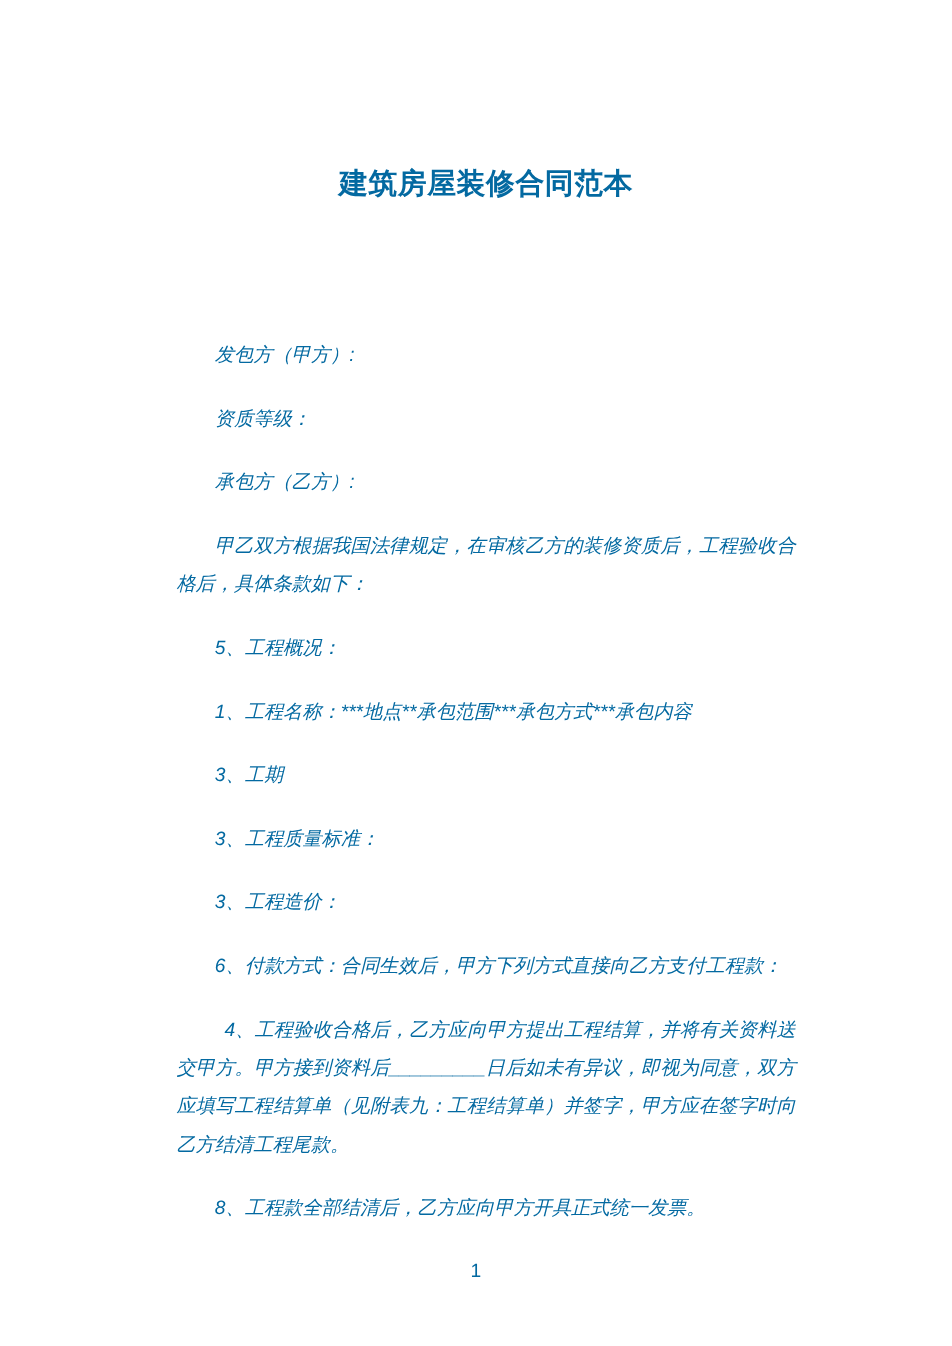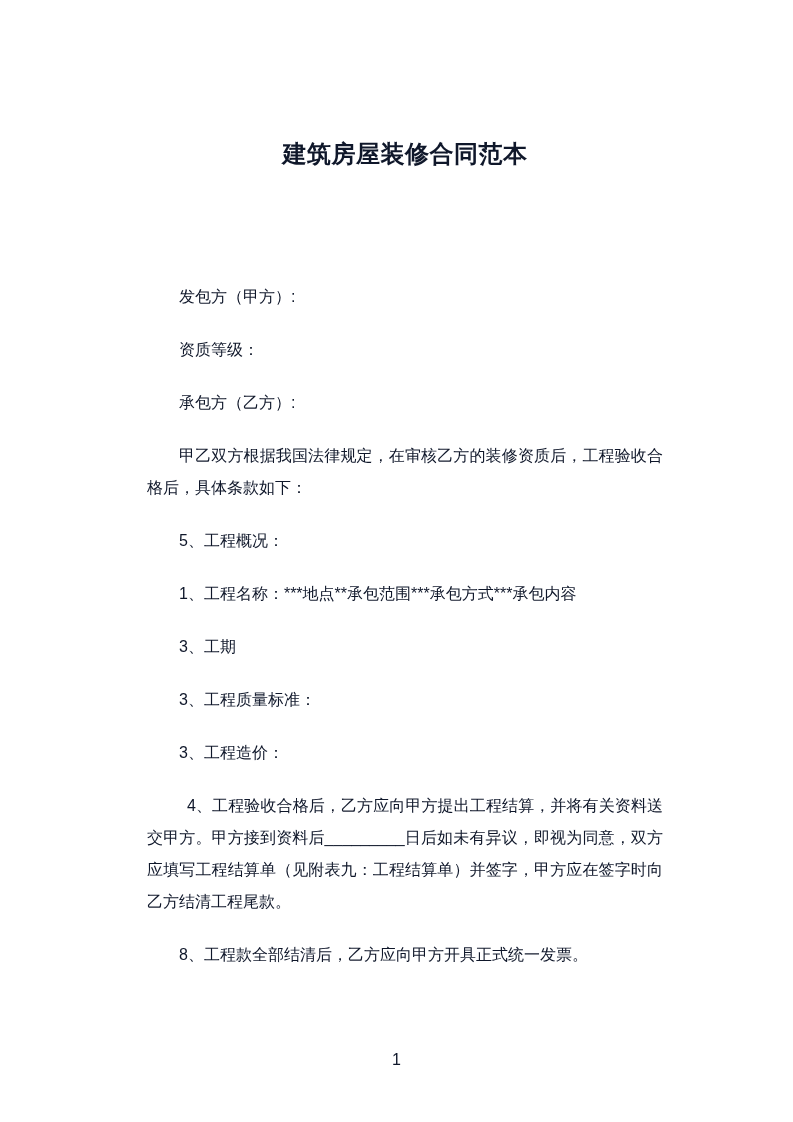--- a/index.html
+++ b/index.html
@@ -8,41 +8,42 @@
     background: #ffffff;
   }
   .page {
     position: relative;
     width: 697px;
     height: 1122px;
     margin: 0 auto;
     background: #ffffff;
     overflow: hidden;
     font-family: "Liberation Sans", sans-serif;
-    color: #0f172a;
+    color: #0369a1;
   }
   .content {
     padding: 137px 82px 0 99px;
   }
   .doc-title {
     font-size: 24px;
     line-height: 34px;
     font-weight: 700;
     text-align: center;
     margin: 0 0 110px 0;
     letter-spacing: 0.5px;
   }
   p.para {
     font-size: 16px;
     line-height: 32px;
     font-weight: 500;
     margin: 4px 0 21px 0;
     text-indent: 2em;
     text-align: justify;
     word-break: break-all;
+    font-style: italic;
   }
   p.clause-7 {
     text-indent: 2.5em;
   }
   .pagenum {
     position: absolute;
     top: 1048px;
     left: 0;
     width: 100%;
     text-align: center;
@@ -70,20 +71,21 @@
     <p class="para">5、工程概况：</p>
 
     <p class="para">1、工程名称：***地点**承包范围***承包方式***承包内容</p>
 
     <p class="para">3、工期</p>
 
     <p class="para">3、工程质量标准：</p>
 
     <p class="para">3、工程造价：</p>
 
+    <p class="para">6、付款方式：合同生效后，甲方下列方式直接向乙方支付工程款：</p>
 
     <p class="para clause-7">4、工程验收合格后，乙方应向甲方提出工程结算，并将有关资料送交甲方。甲方接到资料后_________日后如未有异议，即视为同意，双方应填写工程结算单（见附表九：工程结算单）并签字，甲方应在签字时向乙方结清工程尾款。</p>
 
     <p class="para">8、工程款全部结清后，乙方应向甲方开具正式统一发票。</p>
 
   </div>
 
   <div class="pagenum">1</div>
 </div>
 

